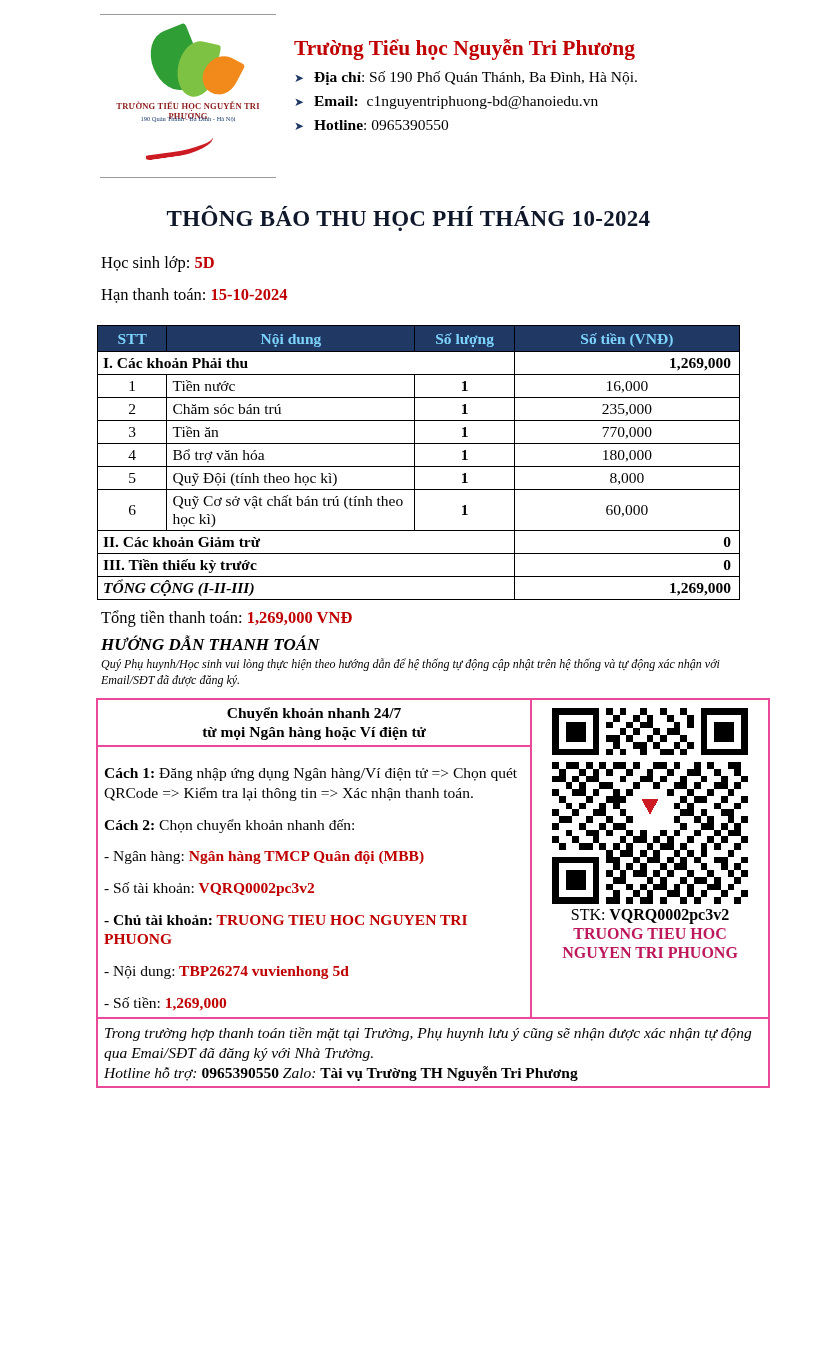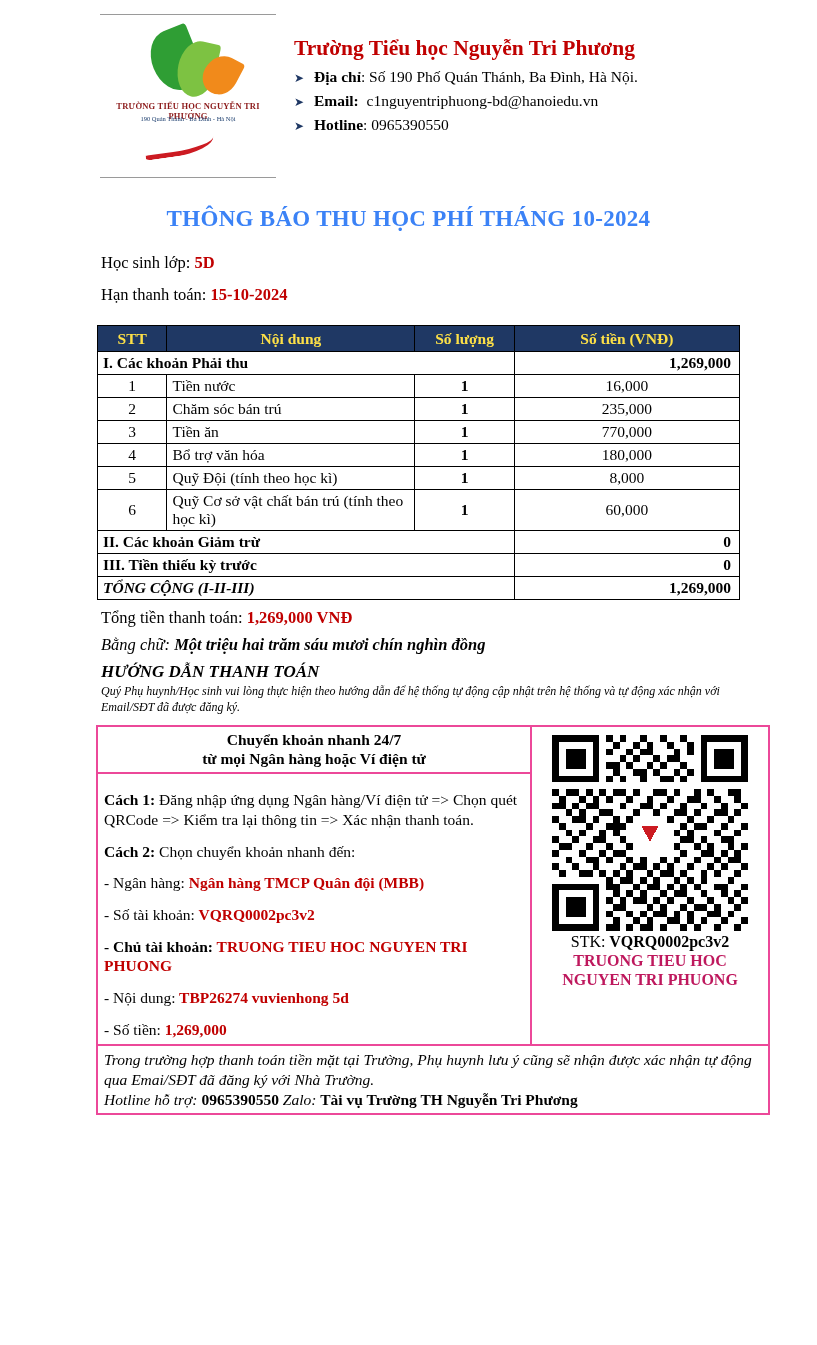--- a/index.html
+++ b/index.html
@@ -123,21 +123,21 @@
     width: 20px;
     font-size: 12px;
   }
   .lbl-bold { font-weight: bold; }
 
   
   .doc-title {
     text-align: center;
     font-weight: bold;
     font-size: 23px;
-    color: #3b82f6;
+    color: #0f172a;
     margin: 28px 0 20px 0;
     letter-spacing: .3px;
   }
 
   
   .stu-info {
     position: relative;
     padding: 0 78px 0 101px;
     font-size: 16.5px;
   }
@@ -151,21 +151,21 @@
 
   
   .tbl-wrap { padding: 8px 77px 0 97px; }
   table.fees {
     border-collapse: collapse;
     width: 643px;
     font-size: 15.5px;
   }
   table.fees th {
     background: #1f3864;
-    color: #fde047;
+    color: #7dd3fc;
     border: 1px solid #000000;
     font-weight: bold;
     padding: 4px 3px;
     text-align: center;
     line-height: 1.15;
   }
   table.fees td {
     border: 1px solid #000000;
     padding: 2px 5px;
     vertical-align: middle;
@@ -352,24 +352,20 @@
           <td class="c-amt">1,269,000</td>
         </tr>
       </tbody>
     </table>
   </div>
 
   <div class="post-table">
     <div class="post-line">
       <span>Tổng tiền thanh toán:</span>
       <span class="red-bold">1,269,000 VNĐ</span>
-    </div>
-    <div class="post-line">
-      <span class="ital">Bằng chữ:</span>
-      <span class="bold-ital">Một triệu hai trăm sáu mươi chín nghìn đồng</span>
     </div>
     <div class="guide-title">HƯỚNG DẪN THANH TOÁN</div>
     <div class="guide-body">Quý Phụ huynh/Học sinh vui lòng thực hiện theo hướng dẫn để hệ thống tự động cập nhật trên hệ thống và tự động xác nhận với Email/SĐT đã được đăng ký.</div>
   </div>
 
   <div class="pay-wrap">
     <table class="pay">
       <tbody>
           <tr>
         <td class="pay-left pay-head">

